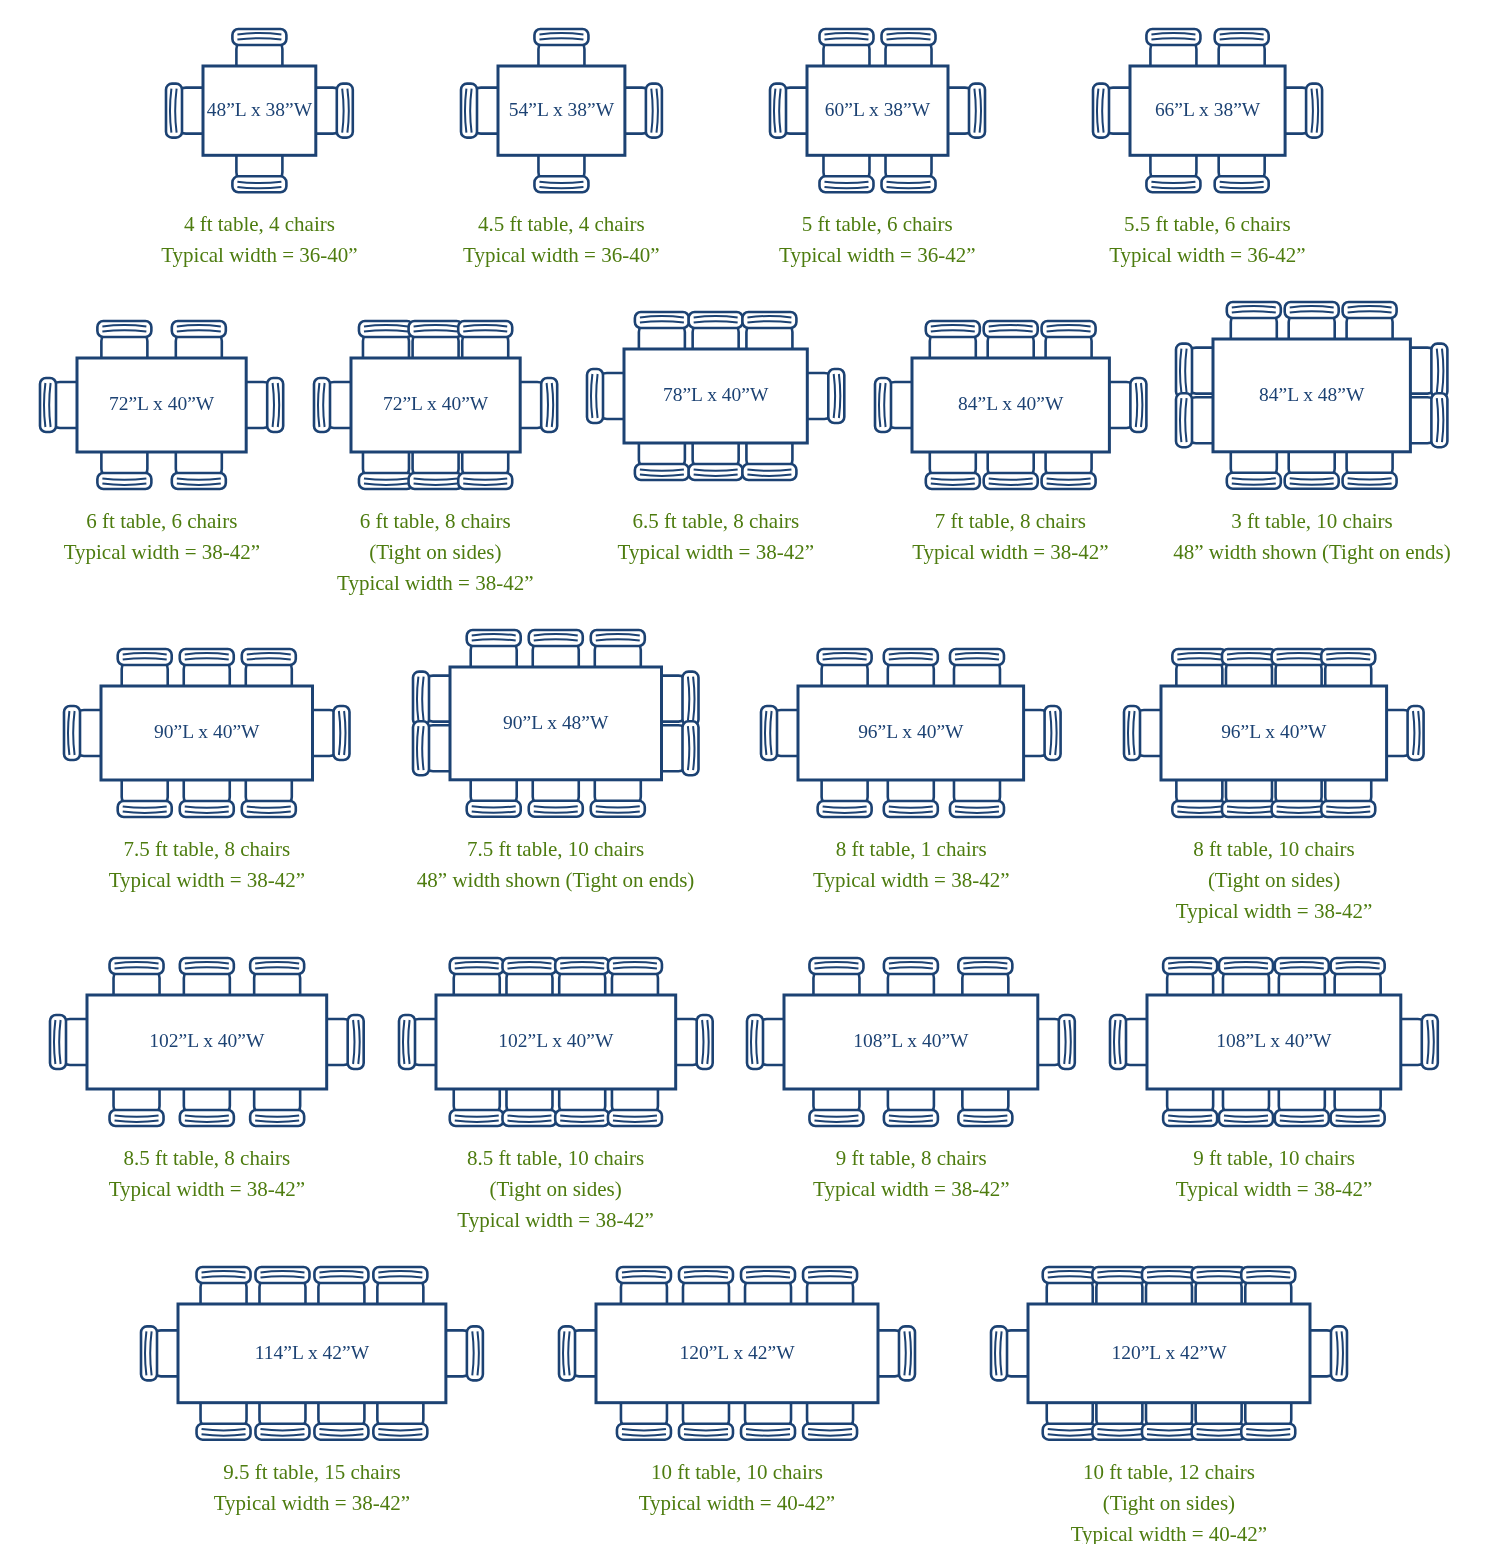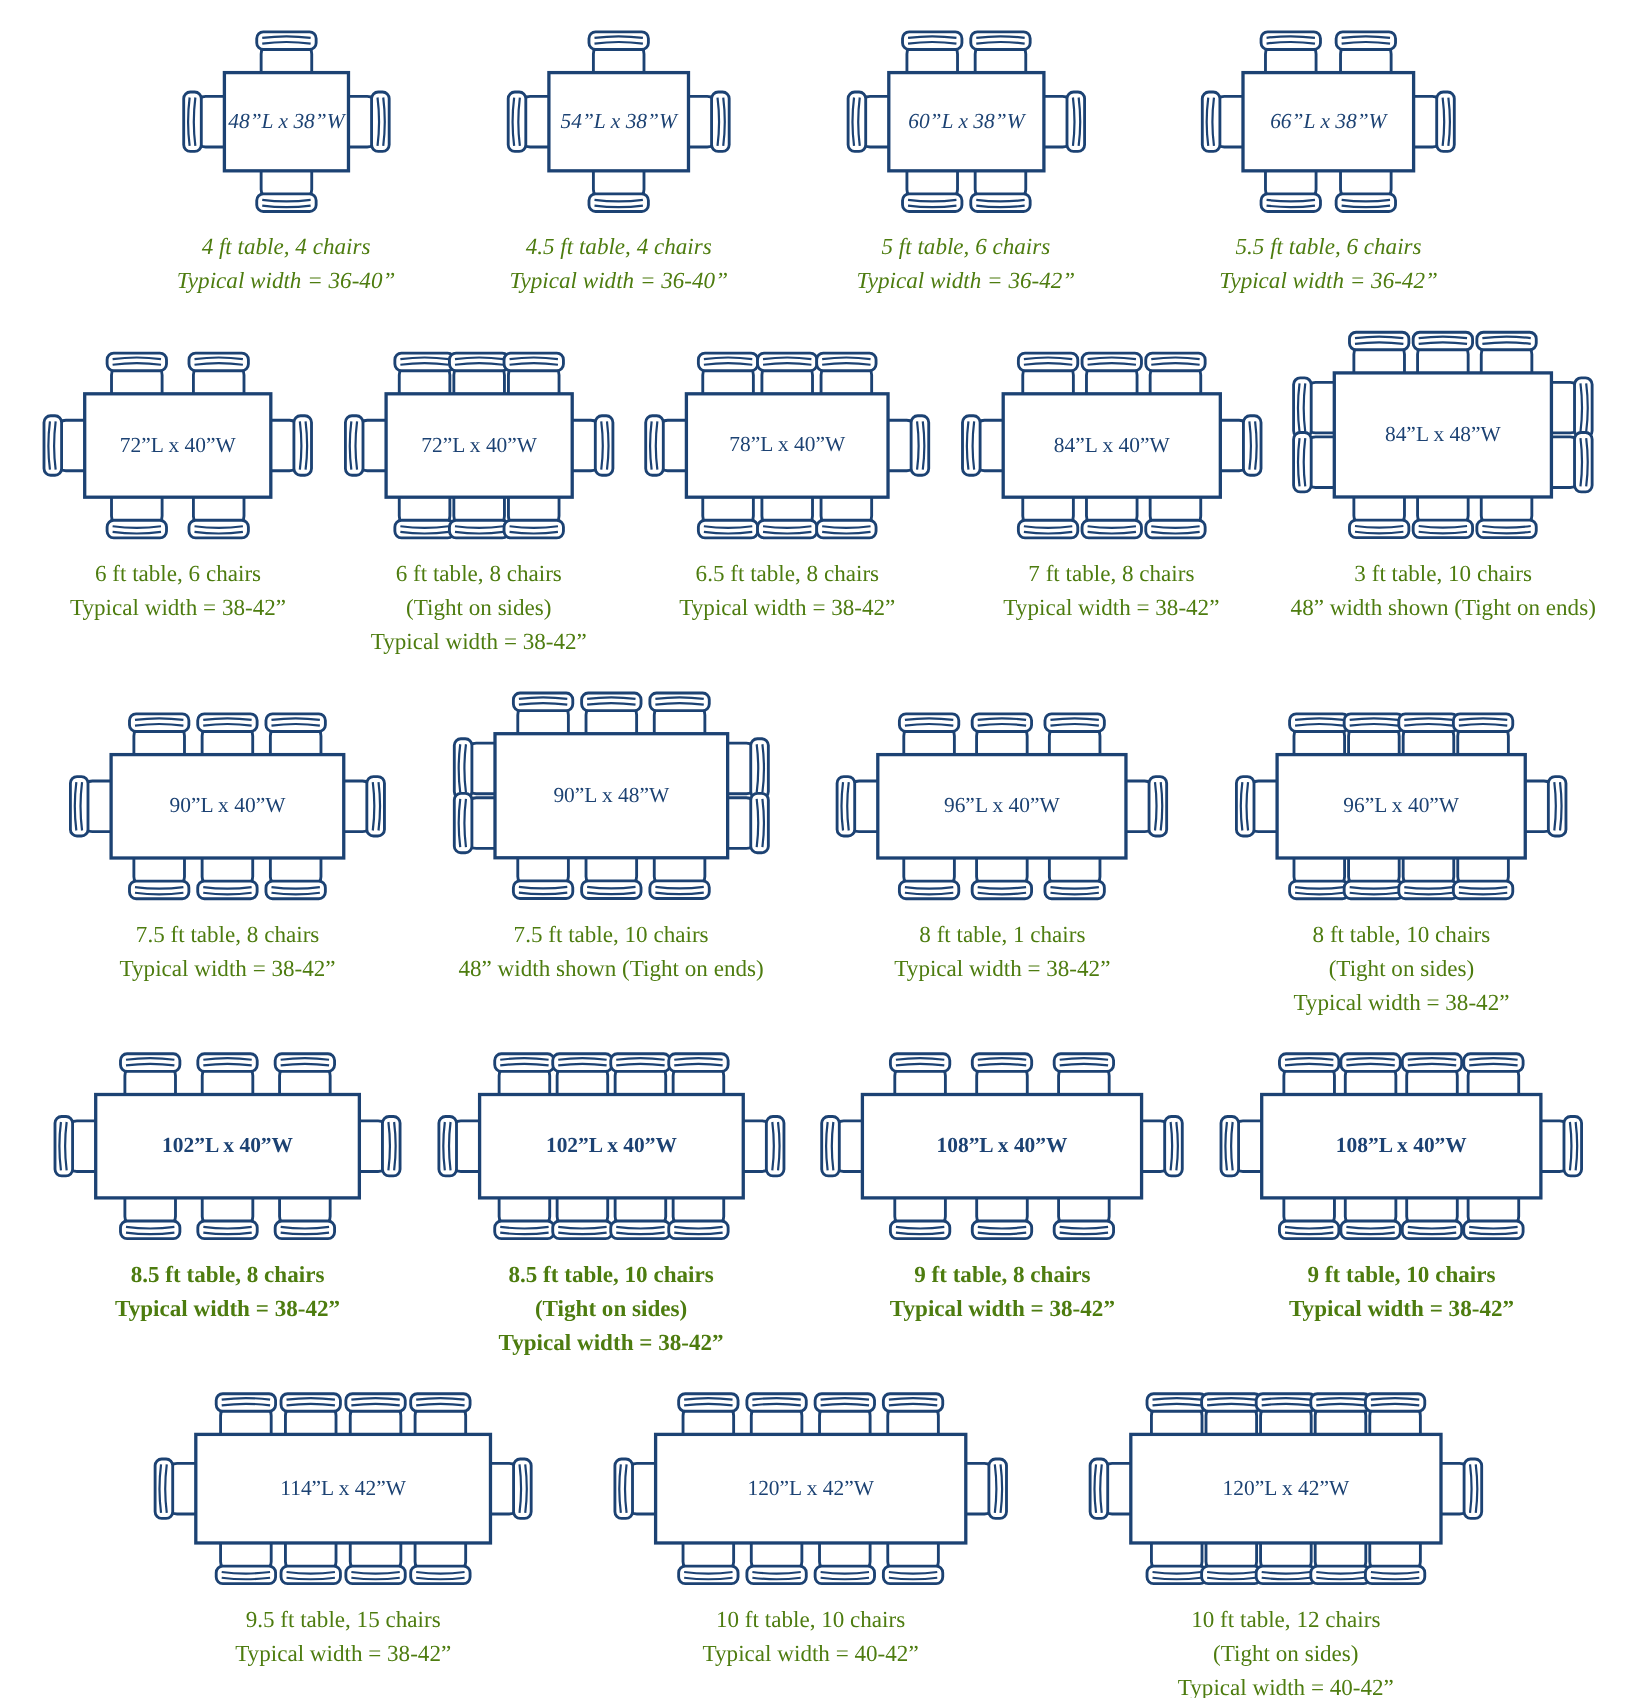--- a/index.html
+++ b/index.html
@@ -15,24 +15,24 @@
   }
   main {
     padding-top: 24px;
   }
   .row {
     display: flex;
     justify-content: space-evenly;
     align-items: flex-start;
     margin-bottom: 26px;
   }
-  .row-1 { padding: 0 63px; font-style: italic; }
+  .row-1 { padding: 0 63px; }
   .row-2 { padding: 0 15px; }
   .row-3 { padding: 0 6px; }
-  .row-4 { padding: 0 20px; font-weight: bold; }
+  .row-4 { padding: 0 20px; }
   .row-5 { padding: 0 70px; }
   .card {
     display: flex;
     flex-direction: column;
     align-items: center;
     margin: 0;
   }
   .diagram-box {
     display: flex;
     align-items: flex-end;
@@ -328,21 +328,21 @@
             <text x="126.60000000000001" y="90" text-anchor="middle" dominant-baseline="middle" font-size="19.5" fill="#1c4273">72”L x 40”W</text>
           </svg>
         </div>
         <figcaption>
           <div>6 ft table, 8 chairs</div>
           <div>(Tight on sides)</div>
           <div>Typical width = 38-42”</div>
         </figcaption>
       </figure>
       <figure class="card">
-        <div class="diagram-box" style="height: 196.8px;">
+        <div class="diagram-box" style="height: 196.8px; align-items: center;">
           <svg width="267.3" height="178" viewBox="0 0 267.3 178" xmlns="http://www.w3.org/2000/svg">
             <g>
               <path d="M56.882000000000005 50 L56.882000000000005 25 Q56.882000000000005 18 63.882000000000005 18 L95.882 18 Q102.882 18 102.882 25 L102.882 50" fill="#fff" stroke="#1c4273" stroke-width="2.6"></path>
               <rect x="52.882000000000005" y="5" width="54" height="16" rx="6" fill="#fff" stroke="#1c4273" stroke-width="2.6"></rect>
               <path d="M57.882000000000005 10.4 Q79.882 7.6 101.882 10.4" fill="none" stroke="#1c4273" stroke-width="2"></path>
               <path d="M57.882000000000005 15.6 Q79.882 12.8 101.882 15.6" fill="none" stroke="#1c4273" stroke-width="2"></path>
             </g>
             <g>
               <path d="M110.65 50 L110.65 25 Q110.65 18 117.65 18 L149.65 18 Q156.65 18 156.65 25 L156.65 50" fill="#fff" stroke="#1c4273" stroke-width="2.6"></path>
               <rect x="106.65" y="5" width="54" height="16" rx="6" fill="#fff" stroke="#1c4273" stroke-width="2.6"></rect>

